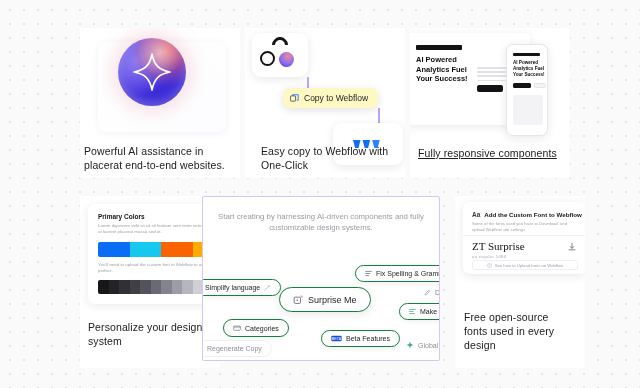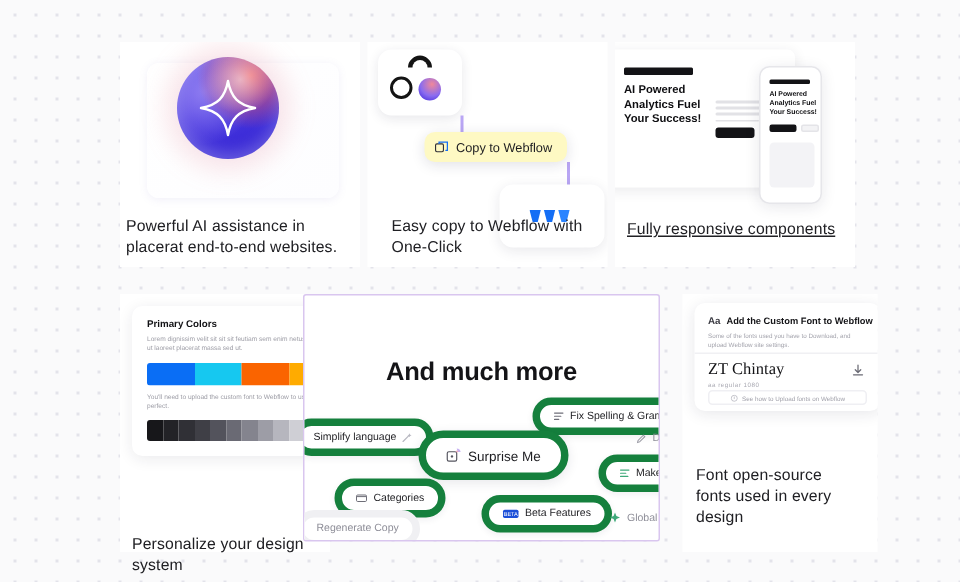--- a/index.html
+++ b/index.html
@@ -224,21 +224,21 @@
     text-align: center;
     font-size: 17px; font-weight: bold;
     color: #141417;
     letter-spacing: -0.01em;
   }
 
   .pill {
     position: absolute;
     display: flex; align-items: center; gap: 4px;
     background: #ffffff;
-    border: 5px solid #15803d;
+    border: 1px solid #15803d;
     border-radius: 14px;
     box-shadow: 0 1.5px 5px rgba(30,30,60,0.07);
     padding: 4px 9px;
     font-size: 7px;
     color: #1e1e22;
     white-space: nowrap;
   }
   .pill.big { font-size: 9px; padding: 6px 13px; border-radius: 17px; box-shadow: 0 2px 8px rgba(30,30,60,0.10); }
   .pill.flat { box-shadow: none; border-color: #f0f0f3; color: #8e8e98; }
   .pill.ghost { border: none; box-shadow: none; background: transparent; color: #8e8e98; }
@@ -391,24 +391,24 @@
       <span style="background:#6a6a74"></span>
       <span style="background:#84848e"></span>
       <span style="background:#9d9da6"></span>
       <span style="background:#b6b6be"></span>
       <span style="background:#cfcfd5"></span>
       <span style="background:#e2e2e7"></span>
       <span style="background:#f1f1f4"></span>
     </div>
   </div>
 </div>
-<div class="card-caption" style="left:88px; top:320px; width:115px;margin-top:36px;">Personalize your design system</div>
+<div class="card-caption" style="left:88px; top:320px; width:115px;">Personalize your design system</div>
 
 <div class="card" id="card-more">
-  <div class="more-title">And much more</div>
+  <div class="more-sub">Start creating by harnessing AI-driven components and fully customizable design systems.</div>
 
   <div class="pill" id="pill-simplify">
     <span>Simplify language</span>
     <span class="icn">
       <svg width="7" height="7" viewBox="0 0 10 10">
         <path d="M1 9 L7 3" stroke="#b9b9c2" stroke-width="1.2" stroke-linecap="round"></path>
         <path d="M7.2 1.2 l.6 1.3 1.3 .6 -1.3 .6 -.6 1.3 -.6 -1.3 -1.3 -.6 1.3 -.6 z" fill="#b9b9c2"></path>
       </svg>
     </span>
   </div>
@@ -489,21 +489,21 @@
 
 <div class="card" id="card-fonts">
   <div class="font-panel">
     <div class="fp-head">
       <span class="fp-aa">Aa</span>
       <span class="fp-title">Add the Custom Font to Webflow</span>
     </div>
     <div class="fp-sub">Some of the fonts used you have to Download, and upload Webflow site settings.</div>
     <div class="fp-divider"></div>
 
-    <div class="fp-fontname">ZT Chintay</div>
+    <div class="fp-fontname">ZT Surprise</div>
     <div class="fp-fontmeta">aa  regular  1080</div>
 
     <div class="fp-dl">
       <span class="icn">
         <svg width="10" height="10" viewBox="0 0 12 12">
           <path d="M6 1.6 V7.4 M3.8 5.4 L6 7.6 L8.2 5.4" fill="none" stroke="#6a6a74" stroke-width="1" stroke-linecap="round" stroke-linejoin="round"></path>
           <path d="M2.4 9.4 H9.6" stroke="#6a6a74" stroke-width="1" stroke-linecap="round"></path>
         </svg>
       </span>
     </div>
@@ -512,13 +512,13 @@
       <span class="icn">
         <svg width="5" height="5" viewBox="0 0 10 10">
           <circle cx="5" cy="5" r="4" fill="none" stroke="#b4b4bd" stroke-width="1"></circle>
           <path d="M5 3.2 V5.6" stroke="#b4b4bd" stroke-width="1" stroke-linecap="round"></path>
         </svg>
       </span>
       <span>See how to Upload fonts on Webflow</span>
     </div>
   </div>
 </div>
-<div class="card-caption" style="left:464px; top:310px; width:108px;">Font open-source fonts used in every design</div>
+<div class="card-caption" style="left:464px; top:310px; width:108px;">Free open-source fonts used in every design</div>
 
 </body></html>

